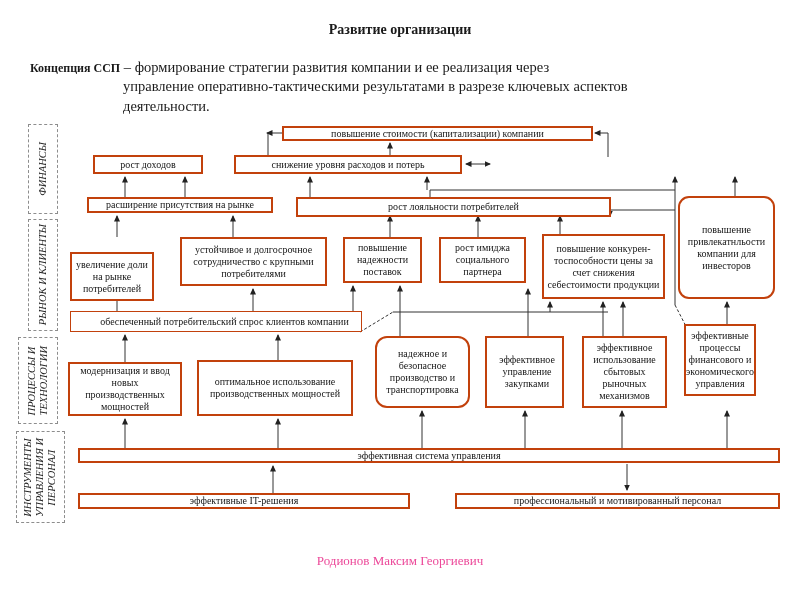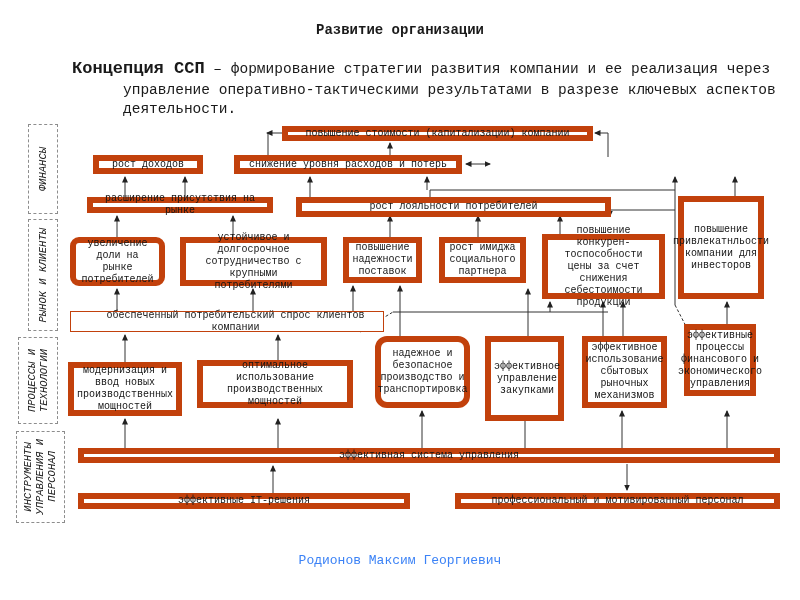--- a/index.html
+++ b/index.html
@@ -1,51 +1,51 @@
 <!DOCTYPE html>
 <html><head>
 <meta charset="utf-8">
 <style>
   html,body{margin:0;padding:0;background:#fff;}
   #slide{position:relative;width:800px;height:600px;background:#fff;overflow:hidden;
-         font-family:Liberation Mono, monospace;color:#1a1a1a;}
+         font-family:Liberation Serif, serif;color:#1a1a1a;}
   .title{position:absolute;top:22px;left:0;width:800px;text-align:center;
          font-size:14px;font-weight:bold;}
   .concept{position:absolute;top:58px;left:30px;width:756px;margin:0;
            font-size:14.5px;line-height:1.33;white-space:pre-line;
            padding-left:93px;text-indent:-93px;}
-  .concept b{font-size:17px;margin-left:42px;}
+  .concept b{font-size:12px;}
   .footer{position:absolute;top:553px;left:0;width:800px;text-align:center;
-          font-size:13px;color:#3b82f6;}
+          font-size:13px;color:#ec4899;}
   .wires{position:absolute;left:0;top:0;z-index:1;}
-  .node{position:absolute;z-index:2;background:#fff;border:6px solid #c2410c;
+  .node{position:absolute;z-index:2;background:#fff;border:2px solid #c2410c;
         box-sizing:border-box;display:flex;align-items:center;justify-content:center;
         text-align:center;font-size:10px;line-height:1.2;padding:1px 3px;color:#151515;}
   .cat{position:absolute;z-index:0;border:1px dashed #8d8d8d;background:#fff;
        display:flex;align-items:center;justify-content:center;box-sizing:border-box;}
   .cat span{writing-mode:vertical-rl;transform:rotate(180deg);font-style:italic;
             font-size:10.5px;line-height:1.15;text-align:center;white-space:pre-line;color:#222;}
   
   .nb1{left:282px;top:126px;width:311px;height:15px;}
   .nb2{left:93px; top:155px;width:110px;height:19px;}
   .nb3{left:234px;top:155px;width:228px;height:19px;}
   .nb4{left:493px;top:155px;width:277px;height:19px;}
   .nb5{left:87px; top:197px;width:186px;height:16px;}
   .nb6{left:296px;top:197px;width:315px;height:20px;}
-  .nb7{left:70px; top:237px;width:95px; height:49px;border-radius:9px;}
+  .nb7{left:70px; top:252px;width:84px; height:49px;}
   .nb8{left:180px;top:237px;width:147px;height:49px;}
   .nb9{left:343px;top:237px;width:79px; height:46px;}
   .nb10{left:439px;top:237px;width:87px;height:46px;}
   .nb11{left:542px;top:234px;width:123px;height:65px;}
-  .nb12{left:678px;top:196px;width:86px;height:103px;}
-  .nb13{left:70px;top:311px;width:314px;height:21px;border-width:1.5px;padding-left:20px;}
+  .nb12{left:678px;top:196px;width:97px;height:103px;border-radius:11px;}
+  .nb13{left:70px;top:311px;width:292px;height:21px;border-width:1.5px;padding-left:20px;}
   .nb14{left:68px;top:362px;width:114px;height:54px;}
-  .nb15{left:197px;top:360px;width:156px;height:48px;}
+  .nb15{left:197px;top:360px;width:156px;height:56px;}
   .nb16{left:375px;top:336px;width:95px;height:72px;border-radius:12px;}
-  .nb17{left:485px;top:336px;width:79px;height:85px;padding-left:8px;}
+  .nb17{left:485px;top:336px;width:79px;height:72px;padding-left:8px;}
   .nb18{left:582px;top:336px;width:85px;height:72px;}
   .nb19{left:684px;top:324px;width:72px;height:72px;}
   .nb20{left:78px;top:448px;width:702px;height:15px;}
   .nb21{left:78px;top:493px;width:332px;height:16px;}
   .nb22{left:455px;top:493px;width:325px;height:16px;}
   
   .c1{left:28px;top:124px;width:30px;height:90px;}
   .c2{left:28px;top:219px;width:30px;height:112px;}
   .c3{left:18px;top:337px;width:40px;height:87px;}
   .c4{left:16px;top:431px;width:49px;height:92px;}

